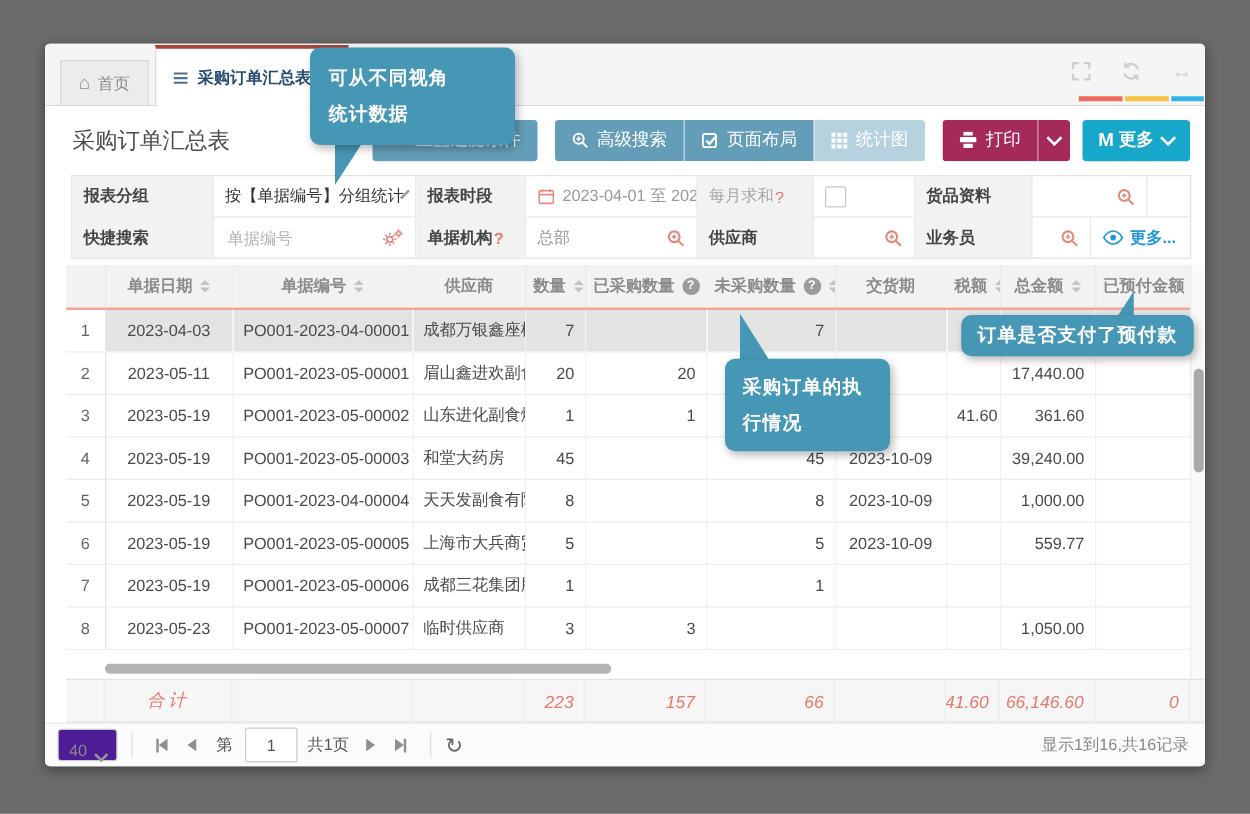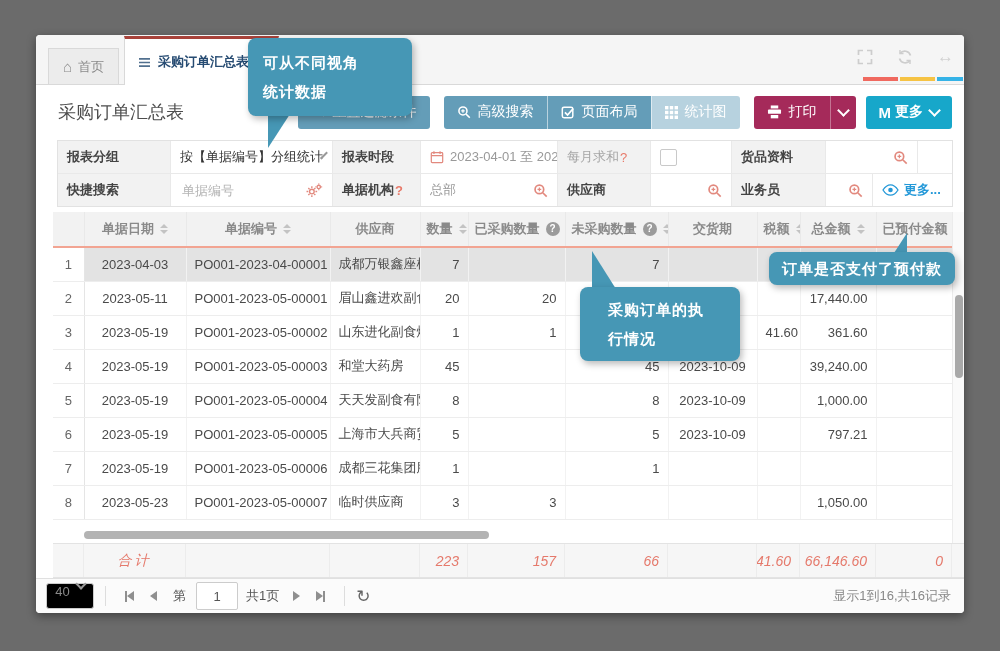--- a/index.html
+++ b/index.html
@@ -85,38 +85,38 @@
   .hthumb{position:absolute;left:31px;top:3px;width:405px;height:8px;background:#b3b3b3;border-radius:4px;cursor:pointer;}
   
   .sumrow{position:absolute;left:17px;top:508px;width:911px;height:35px;display:flex;background:#f6f6f6;
     border-top:1px solid #e3e3e3;border-bottom:1px solid #e3e3e3;box-sizing:border-box;font-size:14px;}
   .sumrow .sc{display:flex;align-items:center;border-right:1px solid #ececec;padding:0 8px;box-sizing:border-box;
     font-style:italic;color:var(--sum,#e5796b);white-space:nowrap;overflow:hidden;}
   .sumrow .sc.a-right{justify-content:flex-end;} .sumrow .sc.a-center{justify-content:center;letter-spacing:3px;}
   
   .pager{position:absolute;left:0;top:543px;width:100%;height:35px;background:#fbfbfb;border-top:1px solid #e0e0e0;
     display:flex;align-items:center;font-size:13px;color:#555;border-radius:0 0 4px 4px;box-sizing:border-box;}
-  .pager .psel{margin-left:10px;width:48px;height:26px;border:1px solid #ccc;border-radius:3px;background:#000000;
-    display:flex;align-items:flex-start;justify-content:center;gap:7px;color:#888;cursor:pointer;box-sizing:border-box;}
+  .pager .psel{margin-left:10px;width:48px;height:26px;border:1px solid #ccc;border-radius:3px;background:#4c1d95;
+    display:flex;align-items:flex-end;justify-content:center;gap:7px;color:#888;cursor:pointer;box-sizing:border-box;}
   .pdiv{width:1px;height:20px;background:#ddd;margin:0 11px;}
   .pbtn{display:flex;align-items:center;margin:0 8px;cursor:pointer;}
   .tri-l{width:0;height:0;border-top:5px solid transparent;border-bottom:5px solid transparent;border-right:7px solid #8f8f8f;}
   .tri-r{width:0;height:0;border-top:5px solid transparent;border-bottom:5px solid transparent;border-left:7px solid #8f8f8f;}
   .pbar{width:2px;height:11px;background:#8f8f8f;}
   .pinput{width:36px;height:24px;border:1px solid #ccc;border-radius:2px;text-align:center;color:#555;font-size:13px;
     margin:0 8px;outline:none;font-family:inherit;}
   .refresh-glyph{font-size:17px;color:#666;line-height:1;cursor:pointer;}
   .recinfo{margin-left:auto;margin-right:13px;color:#888;}
   
   .callout{position:absolute;background:var(--teal,#4697b5);color:#fff;font-weight:700;border-radius:8px;
     box-shadow:2px 3px 7px rgba(0,0,0,.28);z-index:50;font-size:15px;letter-spacing:1px;}
   .co1{left:248px;top:38px;width:134px;padding:10px 15px;line-height:29px;box-sizing:content-box;}
   .co1-tail{position:absolute;left:268px;top:114px;width:0;height:0;border-top:34px solid var(--teal,#4697b5);
     border-right:22px solid transparent;z-index:49;}
-  .co2{left:580px;top:287px;width:104px;padding:8px 28px;line-height:29px;}
+  .co2{left:580px;top:287px;width:104px;padding:8px 14px;line-height:29px;}
   .co2-tail{position:absolute;left:592px;top:251px;width:0;height:0;border-bottom:38px solid var(--teal,#4697b5);
     border-right:24px solid transparent;z-index:49;}
   .co3{left:769px;top:252px;padding:6px 13px;line-height:21px;white-space:nowrap;}
   .co3-tail{position:absolute;left:894px;top:233px;width:0;height:0;border-bottom:20px solid var(--teal,#4697b5);
     border-left:13px solid transparent;z-index:49;}
   svg{display:block;}
 </style>
 </head>
 <body>
 
@@ -480,41 +480,41 @@
             <td class="a-right"></td>
             <td class="a-right">45</td>
             <td class="a-center">2023-10-09</td>
             <td class="a-right"></td>
             <td class="a-right">39,240.00</td>
             <td class="a-right"></td>
           </tr>
           <tr>
             <td class="a-center numcol">5</td>
             <td class="a-center">2023-05-19</td>
-            <td class="a-left">PO001-2023-05-00004</td>
+            <td class="a-left">PO001-2023-04-00004</td>
             <td class="a-left">天天发副食有限...</td>
             <td class="a-right">8</td>
             <td class="a-right"></td>
             <td class="a-right">8</td>
             <td class="a-center">2023-10-09</td>
             <td class="a-right"></td>
             <td class="a-right">1,000.00</td>
             <td class="a-right"></td>
           </tr>
           <tr>
             <td class="a-center numcol">6</td>
             <td class="a-center">2023-05-19</td>
             <td class="a-left">PO001-2023-05-00005</td>
             <td class="a-left">上海市大兵商贸...</td>
             <td class="a-right">5</td>
             <td class="a-right"></td>
             <td class="a-right">5</td>
             <td class="a-center">2023-10-09</td>
             <td class="a-right"></td>
-            <td class="a-right">797.21</td>
+            <td class="a-right">559.77</td>
             <td class="a-right"></td>
           </tr>
           <tr>
             <td class="a-center numcol">7</td>
             <td class="a-center">2023-05-19</td>
             <td class="a-left">PO001-2023-05-00006</td>
             <td class="a-left">成都三花集团股...</td>
             <td class="a-right">1</td>
             <td class="a-right"></td>
             <td class="a-right">1</td>

